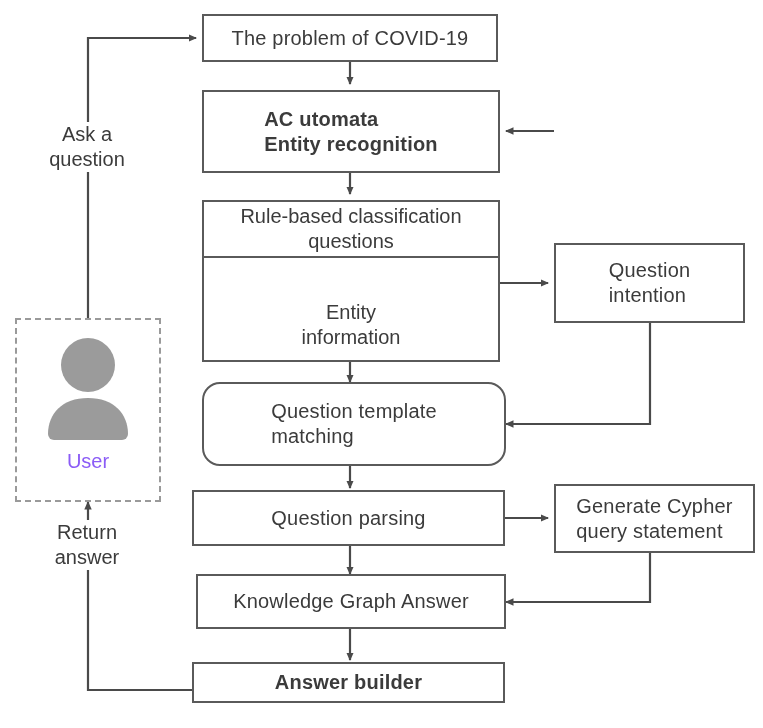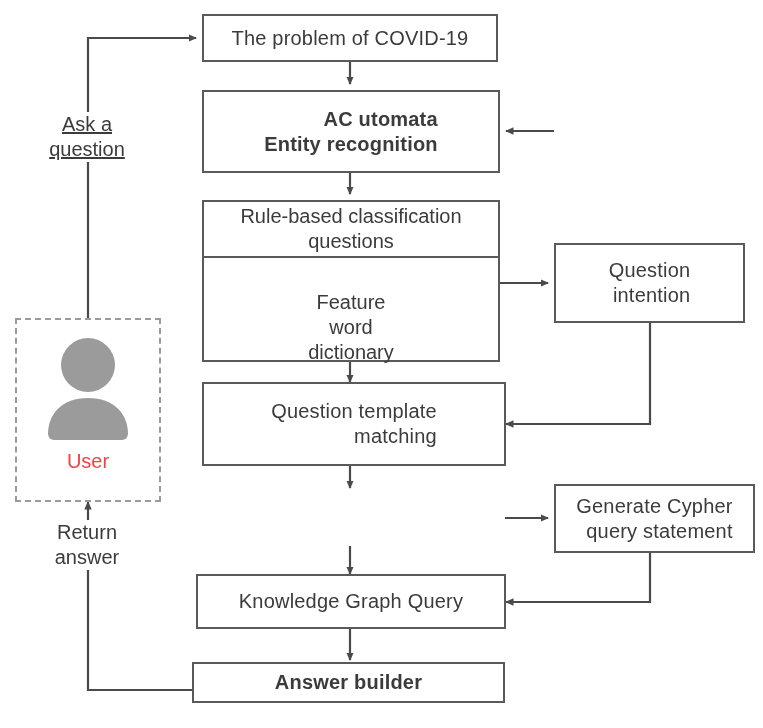--- a/index.html
+++ b/index.html
@@ -23,21 +23,21 @@
     height: 728px;
   }
   .box {
     position: absolute;
     box-sizing: border-box;
     border: 2px solid #5a5a5a;
     background: #ffffff;
     display: flex;
     align-items: center;
     justify-content: center;
-    text-align: right;
+    text-align: left;
     color: #3b3b3b;
     font-size: 20px;
     line-height: 1.25;
     letter-spacing: .2px;
   }
   .box-split {
     position: absolute;
     box-sizing: border-box;
     border: 2px solid #5a5a5a;
     background: #ffffff;
@@ -79,21 +79,21 @@
     box-sizing: border-box;
     border: 2px dashed #9a9a9a;
     background: #ffffff;
     display: flex;
     flex-direction: column;
     align-items: center;
     justify-content: flex-start;
     padding-top: 14px;
   }
   .user-label {
-    color: #ef4444;
+    color: #8b5cf6;
     font-size: 20px;
     margin-top: 4px;
   }
   .edge-label {
     position: absolute;
     color: #3b3b3b;
     font-size: 20px;
     line-height: 1.25;
     text-align: center;
     white-space: pre-line;
@@ -144,47 +144,47 @@
   <div class="box" style="left:202px; top:14px; width:296px; height:48px;">The problem of COVID-19</div>
 
   <div class="box" style="left:202px; top:90px; width:298px; height:83px; white-space:pre-line;font-weight:bold;">AC utomata
 Entity recognition</div>
 
 
   <div class="box-split" style="left:202px; top:200px; width:298px; height:162px;gap:32px;">
     <div class="split-head" style="white-space:pre-line;">Rule-based classification
 questions</div>
     <div class="split-body">
-      <div class="split-cell" style="white-space:pre-line;">Feature
-word
-dictionary</div>
+      <div class="split-cell" style="white-space:pre-line;">Entity
+information</div>
     </div>
   </div>
 
   <div class="box" style="left:554px; top:243px; width:191px; height:80px; white-space:pre-line;">Question
 intention</div>
 
-  <div class="box" style="left:202px; top:382px; width:304px; height:84px; white-space:pre-line;">Question template
+  <div class="box" style="left:202px; top:382px; width:304px; height:84px; white-space:pre-line;border-radius:18px;">Question template
 matching</div>
 
+  <div class="box" style="left:192px; top:490px; width:313px; height:56px;">Question parsing</div>
 
   <div class="box" style="left:554px; top:484px; width:201px; height:69px; white-space:pre-line;">Generate Cypher
 query statement</div>
 
-  <div class="box" style="left:196px; top:574px; width:310px; height:55px;">Knowledge Graph Query</div>
+  <div class="box" style="left:196px; top:574px; width:310px; height:55px;">Knowledge Graph Answer</div>
 
   <div class="box" style="left:192px; top:662px; width:313px; height:41px;font-weight:bold;">Answer builder</div>
 
   <div class="user-zone" style="left:15px; top:318px; width:146px; height:184px;">
     <svg width="104" height="112" viewBox="0 0 104 112">
       <circle cx="52" cy="31" r="27" fill="#9b9b9b"></circle>
       <path d="M52,64 C26,64 12,80 12,100 a6,6 0 0 0 6,6 h68 a6,6 0 0 0 6,-6 C92,80 78,64 52,64 z" fill="#9b9b9b"></path>
     </svg>
     <div class="user-label">User</div>
   </div>
 
-  <div class="edge-label" style="left:22px; top:112px; width:130px;text-decoration:underline;">Ask a
+  <div class="edge-label" style="left:22px; top:122px; width:130px;">Ask a
 question</div>
 
   <div class="edge-label" style="left:22px; top:520px; width:130px;">Return
 answer</div>
 
 </div>
 
 </body></html>

